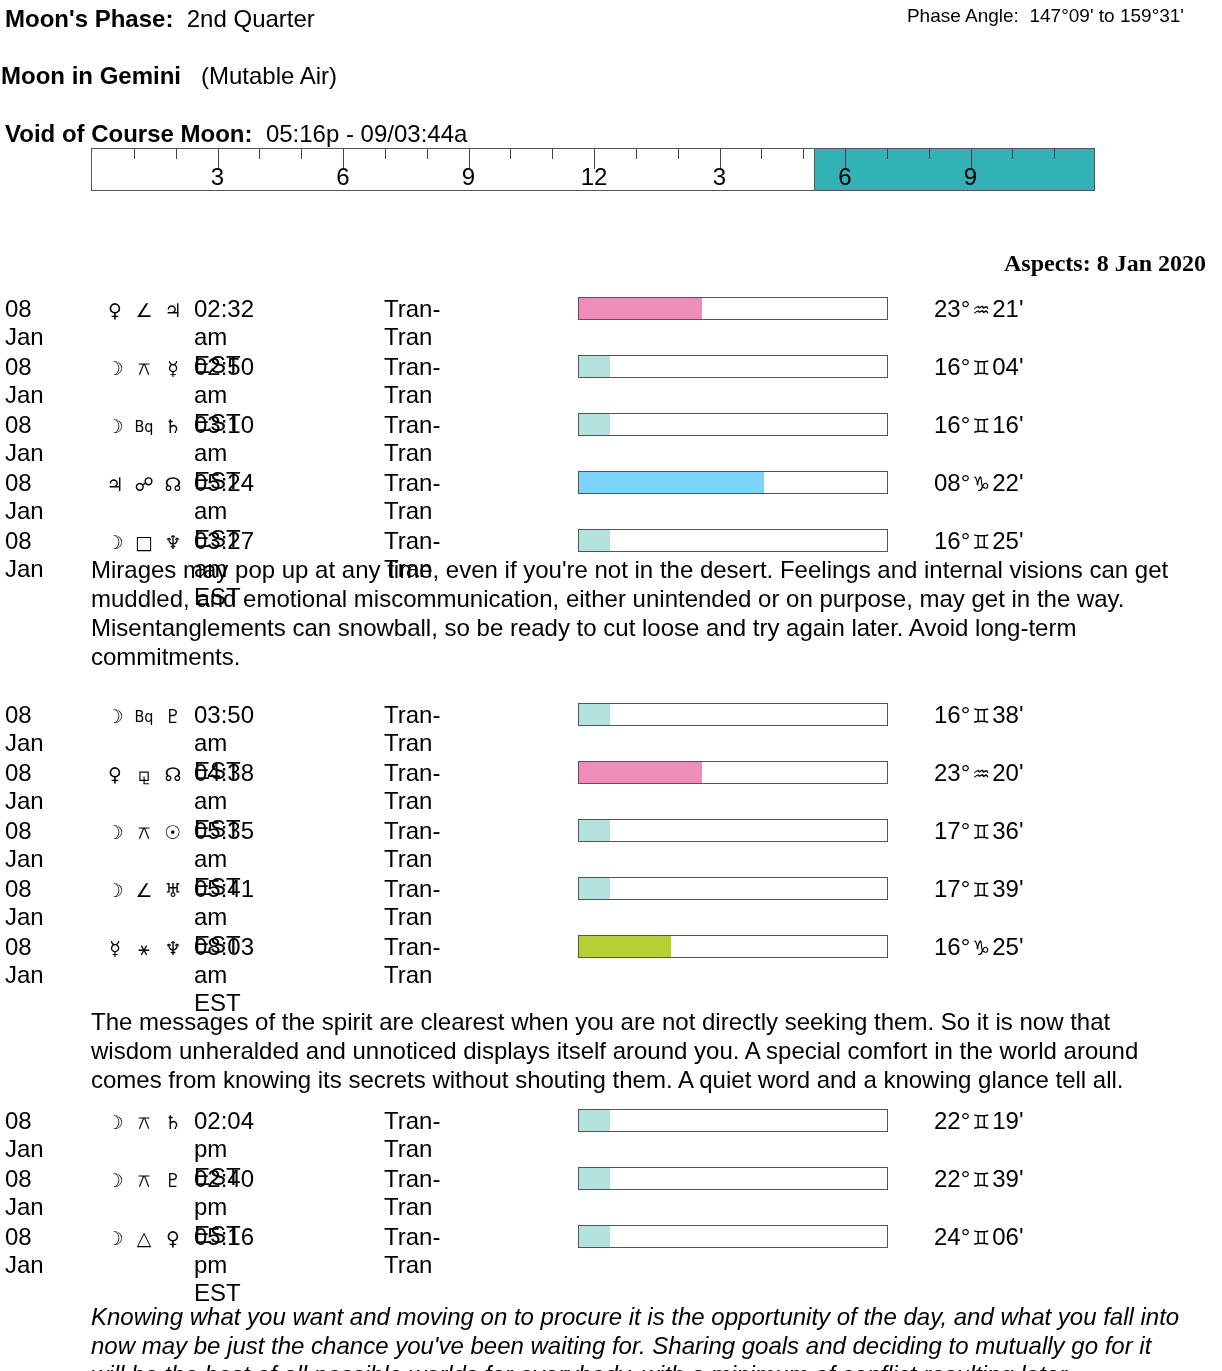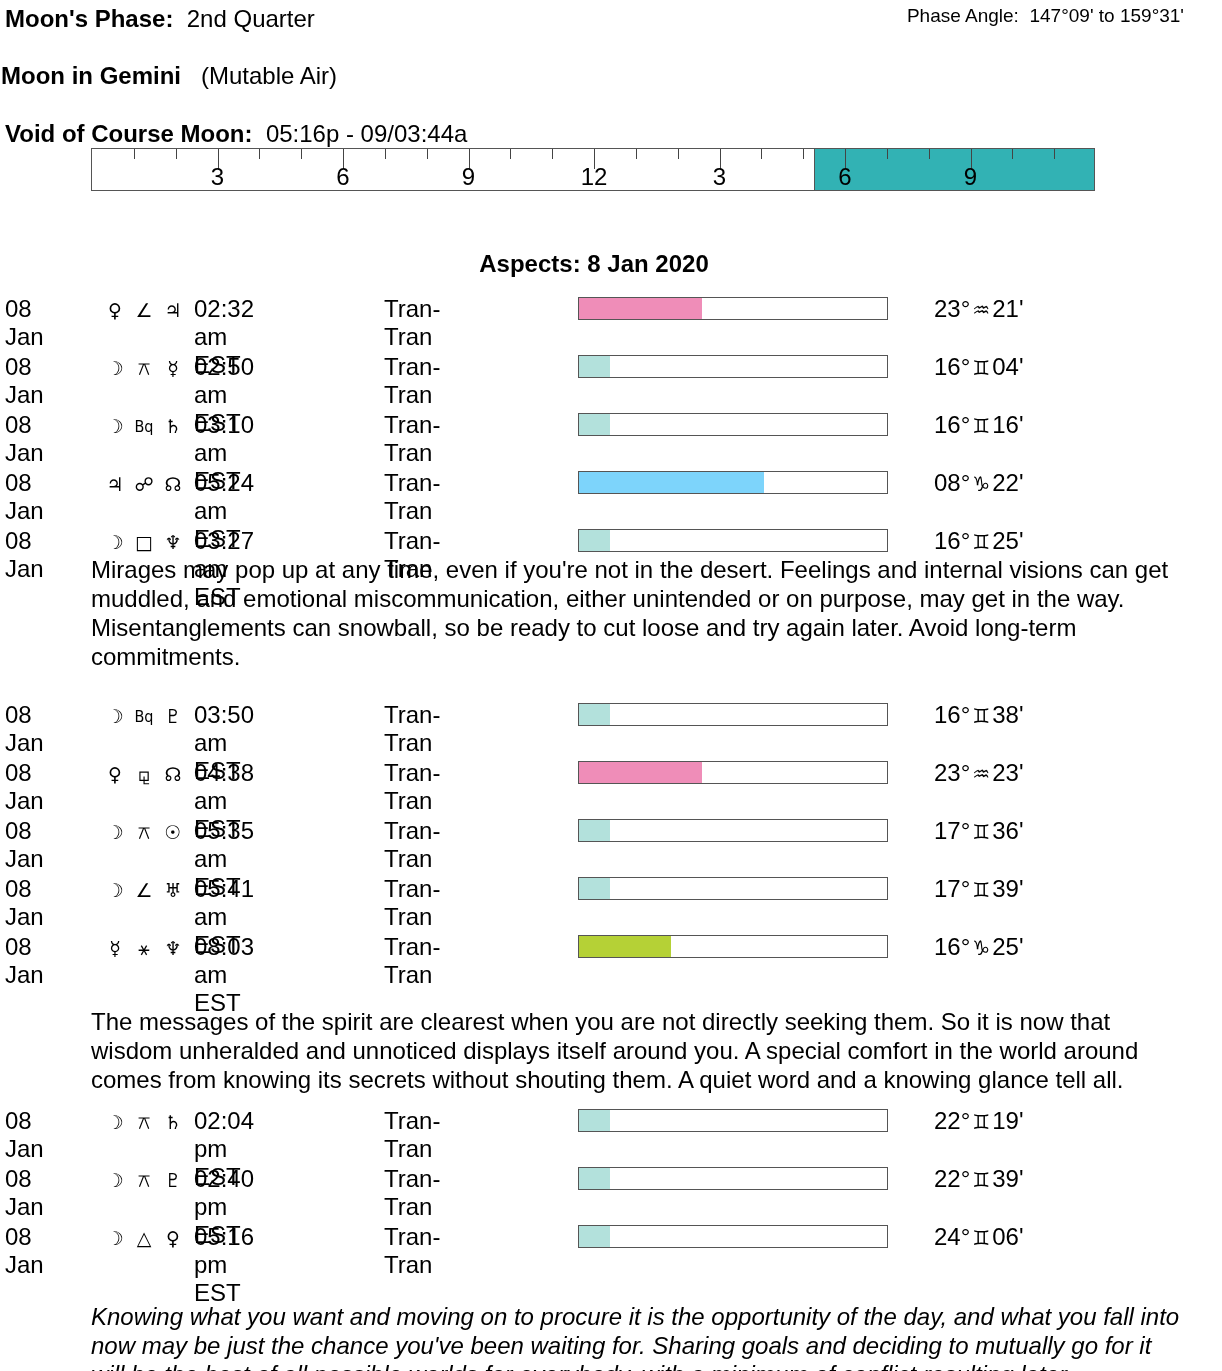--- a/index.html
+++ b/index.html
@@ -8,21 +8,21 @@
   .abs { position:absolute; white-space:nowrap; }
   .hdr { font-size:24px; }
   .hdr b { font-weight:bold; }
   .phase-angle { font-size:19px; right:38px; top:5px; }
   #timeline { position:absolute; left:91px; top:148px; width:1004px; height:43px;
               border:1px solid #555; box-sizing:border-box; background:#fff; overflow:hidden; }
   #timeline .void { position:absolute; top:0; bottom:0; background:#32b2b4; border-left:1px solid #555; }
   #timeline .tick { position:absolute; top:0; width:1px; background:#444; height:10px; }
   #timeline .tick.major { height:20px; }
   #timeline .tlabel { position:absolute; top:14px; font-size:24px; transform:translateX(-50%); }
-  .aspects-title { left:0; width:1188px; text-align:center; top:250px; font-size:24px; font-weight:bold; }
+  .aspects-title { left:18px; width:1188px; text-align:right; top:250px; font-size:24px; font-weight:bold;font-family:Liberation Serif, serif; }
   .row { position:absolute; left:5px; height:30px; font-size:24px; }
   .row .date { position:absolute; left:0; top:0; }
   .row .glyphs { position:absolute; left:98px; top:0; width:82px; display:flex; justify-content:space-between; align-items:center; height:30px; font-family:"DejaVu Sans", sans-serif; font-size:19px; }
   .row .glyphs span { display:inline-block; text-align:center; width:24px; }
   .row .glyphs .bq { font-size:16px; font-family:"DejaVu Sans Condensed","DejaVu Sans", sans-serif; }
   .row .time { position:absolute; left:189px; top:0; }
   .row .kind { position:absolute; left:379px; top:0; }
   .row .bar { position:absolute; left:573px; top:2px; width:310px; height:23px; border:1px solid #555; box-sizing:border-box; background:#fff; }
   .row .bar .fill { position:absolute; left:0; top:0; bottom:0; }
   .row .pos { position:absolute; left:929px; top:0; }
@@ -179,21 +179,21 @@
       <span class="glyphs">
         <span>♀</span>
         <span>⚼</span>
         <span>☊</span>
       </span>
       <span class="time">04:38 am EST</span>
       <span class="kind">Tran-Tran</span>
       <div class="bar">
         <div class="fill" style="width: 40%; background: rgb(239, 141, 184);"></div>
       </div>
-      <span class="pos"><span>23°</span><span class="sign">♒</span><span>23'</span></span>
+      <span class="pos"><span>23°</span><span class="sign">♒</span><span>20'</span></span>
     </div>
     <div class="row" style="top: 817px;">
       <span class="date">08 Jan</span>
       <span class="glyphs">
         <span>☽</span>
         <span>⚻</span>
         <span>☉</span>
       </span>
       <span class="time">05:35 am EST</span>
       <span class="kind">Tran-Tran</span>

